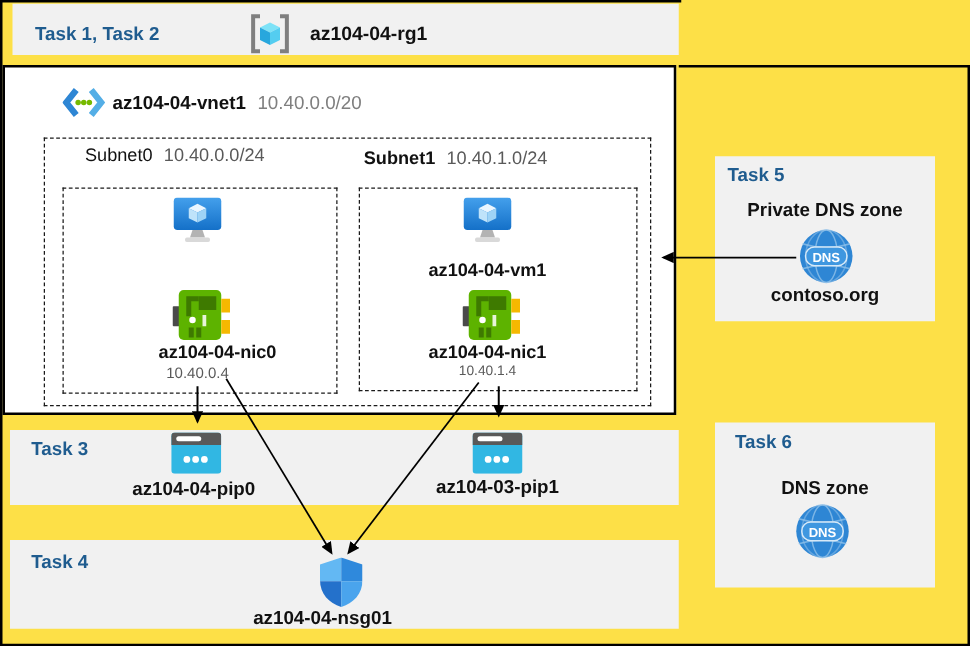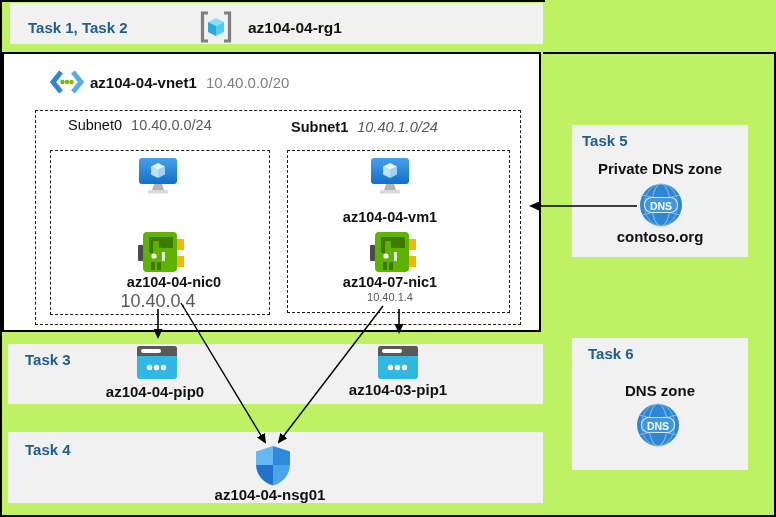--- a/index.html
+++ b/index.html
@@ -1,17 +1,17 @@
 <!DOCTYPE html>
 <html><head>
 <meta charset="utf-8">
 <style>
   html,body{margin:0;padding:0;background:#fff;}
   .canvas{
-    position:relative;width:776px;height:517px;background:#bef264;
+    position:relative;width:776px;height:517px;background:#fde047;
     font-family:"Liberation Sans", sans-serif;overflow:hidden;
   }
   .abs{position:absolute;}
   .band{background:#f1f1f1;}
   .task-lbl{font-weight:bold;font-size:15px;color:#1f5c8f;white-space:nowrap;}
   .res-lbl{font-weight:bold;font-size:15px;color:#111;white-space:nowrap;}
   .sm-lbl{font-weight:bold;font-size:14.5px;color:#111;white-space:nowrap;}
   .muted{font-weight:normal;color:#595959;}
   .muted-lt{font-weight:normal;color:#7f7f7f;}
   .ctr{text-align:center;}
@@ -93,25 +93,25 @@
       <path d="M11,7 h10 v4 h-6 v12 h-4 z" fill="#3e7a00"></path>
       <circle cx="16" cy="26" r="2.6" fill="#ffffff"></circle>
       <rect x="24" y="22" width="3" height="9" fill="#ffffff" opacity="0.85"></rect>
       <rect x="13" y="32" width="4" height="8" fill="#3e7a00"></rect>
       <rect x="19" y="32" width="4" height="8" fill="#3e7a00"></rect>
       <rect x="39" y="9" width="7" height="11" fill="#f5b800"></rect>
       <rect x="39" y="26" width="7" height="11" fill="#f5b800"></rect>
     </svg>
   </div>
   <div class="abs sm-lbl ctr z4" style="left:104px;top:274px;width:140px;">az104-04-nic0</div>
-  <div class="abs muted ctr z4" style="left:88px;top:291px;width:140px;font-size:18px;">10.40.0.4</div>
+  <div class="abs muted ctr z4" style="left:88px;top:291px;width:140px;font-size:12px;">10.40.0.4</div>
 
   <div class="abs z3" style="left:291px;top:119px;font-size:14.5px;white-space:nowrap;">
     <span style="font-weight:bold;color:#111;">Subnet1</span>
-    <span class="muted" style="margin-left:5px;font-style:italic;">10.40.1.0/24</span>
+    <span class="muted" style="margin-left:5px;">10.40.1.0/24</span>
   </div>
   <div class="abs dashed z3" style="left:287px;top:150px;width:223px;height:163px;box-sizing:border-box;"></div>
   <div class="abs z4" style="left:370px;top:158px;">
     <svg width="40" height="38" viewBox="0 0 40 38">
       <rect x="1" y="0" width="38" height="26" rx="3" fill="url(#vmg)"></rect>
       <polygon points="20,5 27,8.5 20,12 13,8.5" fill="#eaf6ff"></polygon>
       <polygon points="13,8.5 20,12 20,20 13,16.5" fill="#bfe3fa"></polygon>
       <polygon points="27,8.5 20,12 20,20 27,16.5" fill="#9ed3f6"></polygon>
       <polygon points="16,26 24,26 26,32 14,32" fill="#b3b3b3"></polygon>
       <rect x="10" y="32" width="20" height="3.5" rx="1.5" fill="#d9d9d9"></rect>
@@ -125,21 +125,21 @@
       <rect x="21" y="7" width="14" height="11" fill="#3e7a00"></rect>
       <path d="M11,7 h10 v4 h-6 v12 h-4 z" fill="#3e7a00"></path>
       <circle cx="16" cy="26" r="2.6" fill="#ffffff"></circle>
       <rect x="24" y="22" width="3" height="9" fill="#ffffff" opacity="0.85"></rect>
       <rect x="13" y="32" width="4" height="8" fill="#3e7a00"></rect>
       <rect x="19" y="32" width="4" height="8" fill="#3e7a00"></rect>
       <rect x="39" y="9" width="7" height="11" fill="#f5b800"></rect>
       <rect x="39" y="26" width="7" height="11" fill="#f5b800"></rect>
     </svg>
   </div>
-  <div class="abs sm-lbl ctr z4" style="left:320px;top:274px;width:140px;">az104-07-nic1</div>
+  <div class="abs sm-lbl ctr z4" style="left:320px;top:274px;width:140px;">az104-04-nic1</div>
   <div class="abs muted ctr z4" style="left:320px;top:291px;width:140px;font-size:11px;">10.40.1.4</div>
 
   <div class="abs band z1" style="left:8px;top:344px;width:535px;height:60px;"></div>
   <div class="abs task-lbl z2" style="left:25px;top:351px;">Task 3</div>
   <div class="abs z2" style="left:137px;top:346px;">
     <svg width="40" height="33" viewBox="0 0 40 33">
       <rect x="0" y="0" width="40" height="33" rx="3" fill="#31b7e3"></rect>
       <path d="M0,10 V3 a3,3 0 0 1 3,-3 h34 a3,3 0 0 1 3,3 v7 z" fill="#595959"></path>
       <rect x="4" y="3" width="20" height="4" rx="2" fill="#ffffff"></rect>
       <circle cx="12.5" cy="21.5" r="2.7" fill="#ffffff"></circle>
@@ -170,21 +170,21 @@
         </clipPath>
       </defs>
       <g clip-path="url(#shieldClip)">
         <rect x="0" y="0" width="21" height="20" fill="#63b8f3"></rect>
         <rect x="21" y="0" width="21" height="20" fill="#2f89dc"></rect>
         <rect x="0" y="20" width="21" height="21" fill="#2471cb"></rect>
         <rect x="21" y="20" width="21" height="21" fill="#4aa4ed"></rect>
       </g>
     </svg>
   </div>
-  <div class="abs res-lbl ctr z2" style="left:200px;top:486px;width:140px;">az104-04-nsg01</div>
+  <div class="abs res-lbl ctr z2" style="left:188px;top:486px;width:140px;">az104-04-nsg01</div>
 
   <div class="abs band z1" style="left:572px;top:125px;width:176px;height:132px;"></div>
   <div class="abs task-lbl z2" style="left:582px;top:132px;">Task 5</div>
   <div class="abs res-lbl ctr z2" style="left:572px;top:160px;width:176px;">Private DNS zone</div>
   <div class="abs z2" style="left:639px;top:183px;">
     <svg width="44" height="44" viewBox="0 0 44 44">
       <circle cx="22" cy="22" r="21" fill="#2e86d4"></circle>
       <ellipse cx="22" cy="22" rx="9" ry="21" fill="none" stroke="#8fc0e8" stroke-width="1.2" opacity="0.8"></ellipse>
       <ellipse cx="22" cy="22" rx="16.5" ry="21" fill="none" stroke="#8fc0e8" stroke-width="1.2" opacity="0.55"></ellipse>
       <path d="M3,12 Q22,18 41,12" fill="none" stroke="#8fc0e8" stroke-width="1.2" opacity="0.8"></path>

